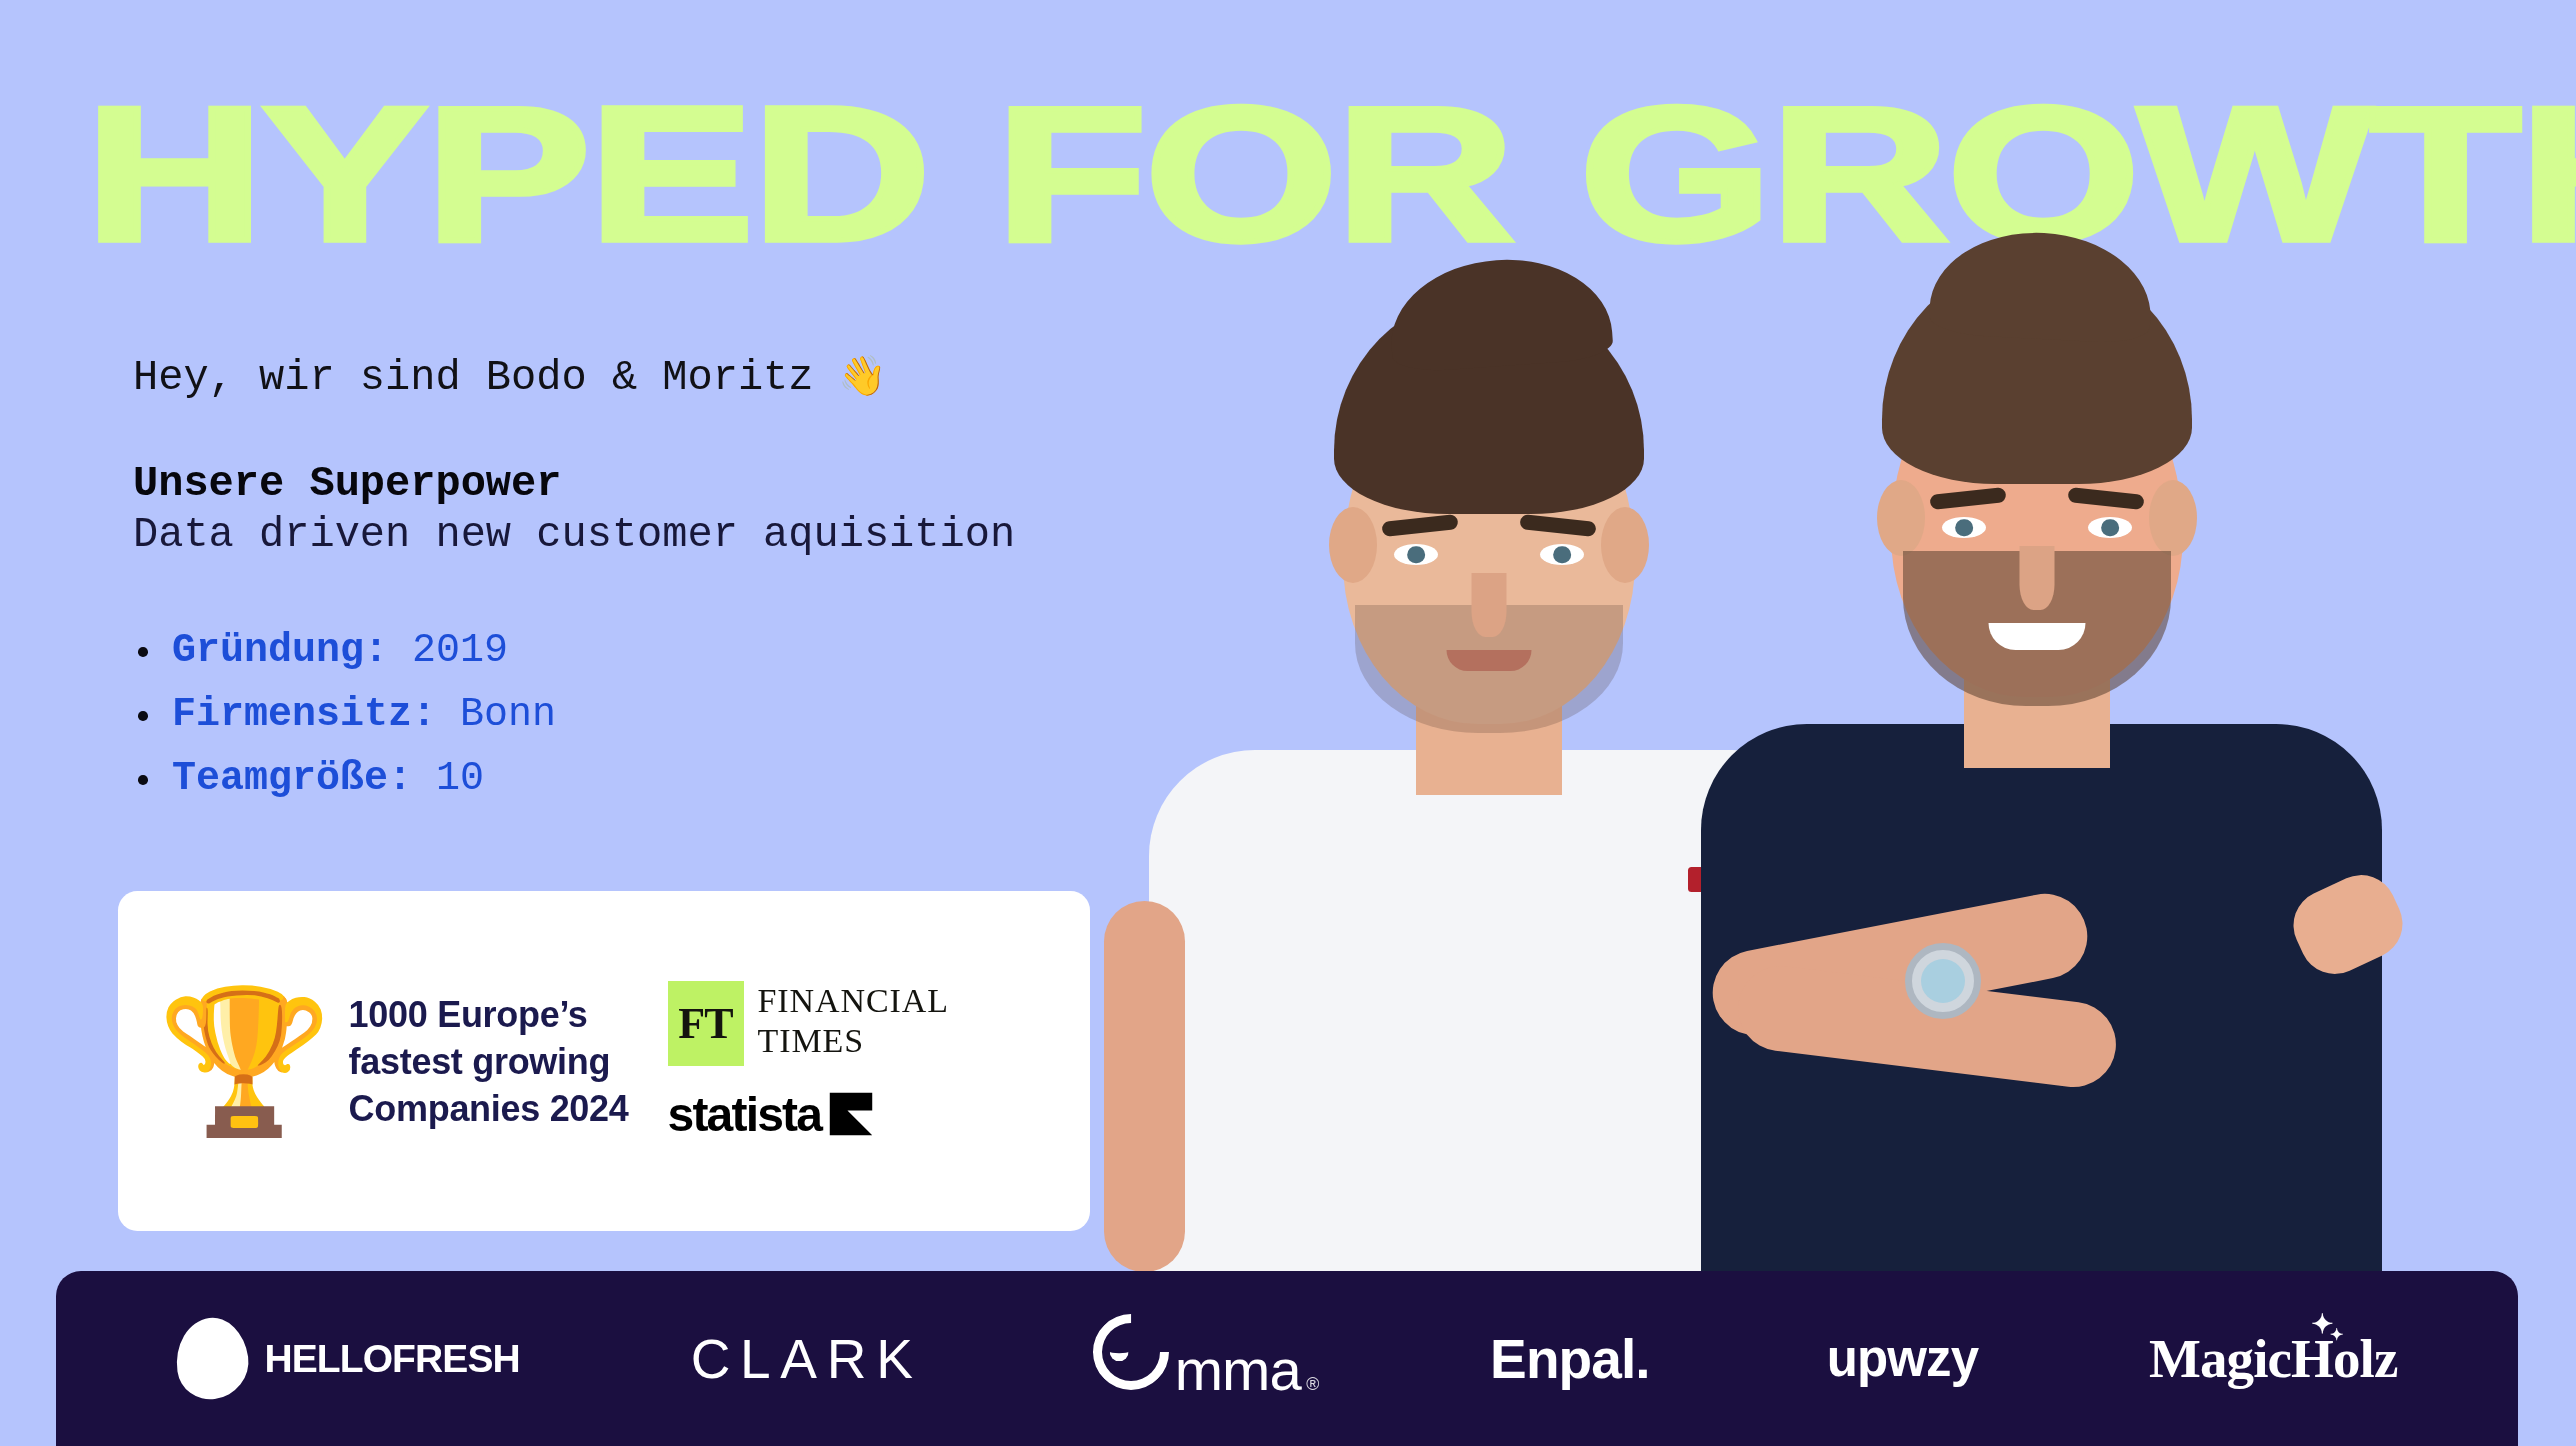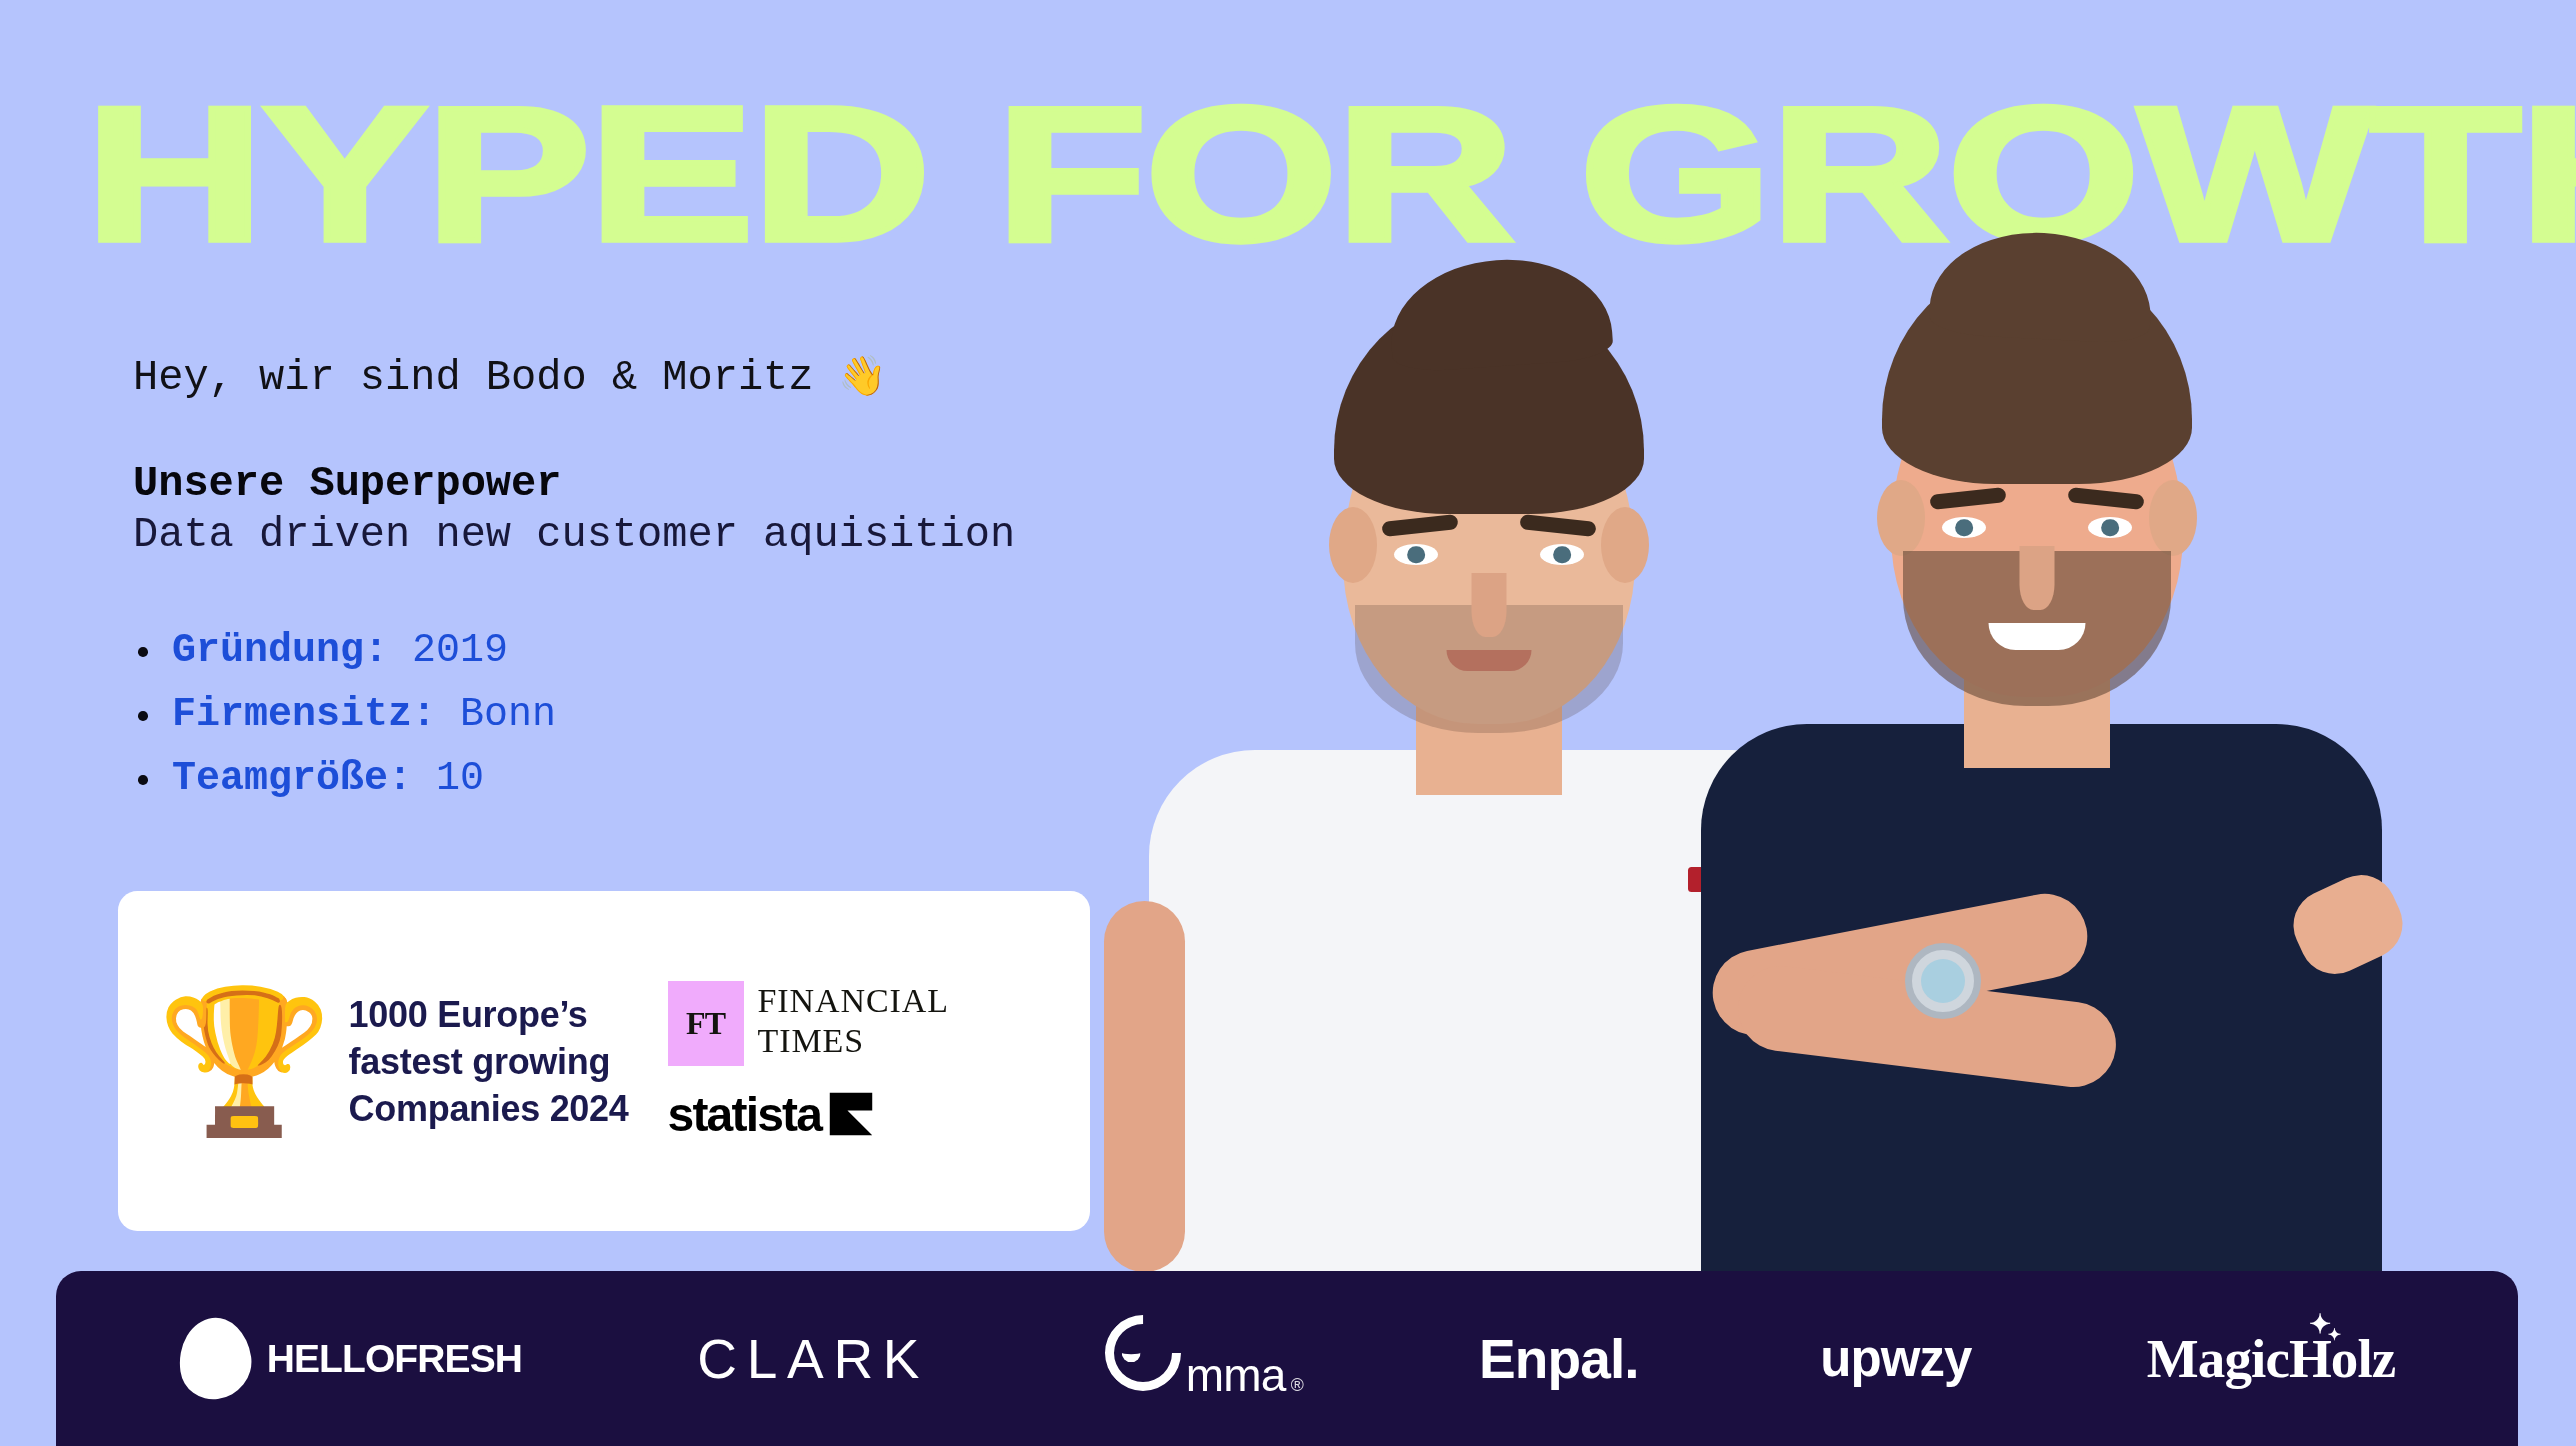--- a/index.html
+++ b/index.html
@@ -55,24 +55,24 @@
     filter:saturate(1.05);
   }
   .award-text{
     font-size:36px;line-height:47px;font-weight:700;
     color:#1b1a4e;letter-spacing:-0.3px;margin-right:39px;
     font-family:"Liberation Sans","DejaVu Sans",sans-serif;
   }
   .ft-stack{display:flex;flex-direction:column;gap:21px;align-items:flex-start;}
   .ft-row{display:flex;align-items:stretch;gap:14px;}
   .ft-badge{
-    background:#f0abfc;width:76px;height:85px;
+    background:#bef264;width:76px;height:85px;
     display:flex;align-items:center;justify-content:center;
     font-family:"Liberation Serif","DejaVu Serif",serif;
-    font-weight:700;font-size:32px;color:#14140f;letter-spacing:-0.9px;
+    font-weight:700;font-size:44px;color:#14140f;letter-spacing:-0.9px;
   }
   .ft-words{
     font-family:"Liberation Serif","DejaVu Serif",serif;
     font-size:34px;line-height:40px;color:#14140f;letter-spacing:0.9px;
   }
   .statista{display:flex;align-items:center;gap:7px;}
   .statista-word{
     font-size:48px;font-weight:700;letter-spacing:-1.8px;color:#000;
     font-family:"Liberation Sans","DejaVu Sans",sans-serif;
   }
@@ -156,21 +156,21 @@
   .clark{font-size:55px;font-weight:300;letter-spacing:9.7px;}
   .emma{display:flex;align-items:baseline;}
   .emma-e{
     position:relative;width:58px;height:58px;border:9.7px solid #fff;border-radius:50%;
     border-right-color:transparent;transform:rotate(-45deg);margin-right:5.3px;
   }
   .emma-e::after{
     content:"";position:absolute;left:10.6px;top:12.4px;width:19.4px;height:9.7px;
     border-bottom:8px solid #fff;border-radius:0 0 12.4px 12.4px;transform:rotate(45deg);
   }
-  .emma-word{font-size:46px;font-weight:500;letter-spacing:-0.9px;}
+  .emma-word{font-size:58px;font-weight:500;letter-spacing:-0.9px;}
   .emma-r{font-size:17.7px;margin-left:5.3px;opacity:.85;}
   .enpal{font-size:55px;font-weight:800;letter-spacing:-0.9px;}
   .enpal .dotsp{letter-spacing:5.3px;}
   .upwzy{font-size:51px;font-weight:700;letter-spacing:-0.9px;}
   .magic{position:relative;font-family:"Liberation Serif","DejaVu Serif",serif;font-size:55px;font-weight:700;letter-spacing:-0.9px;}
   .spark{position:absolute;right:65px;top:-19.4px;color:#fff;font-size:26.5px;}
   .spark.s2{right:55px;top:-1.8px;font-size:16px;}
 </style>
 </head>
 <body>

